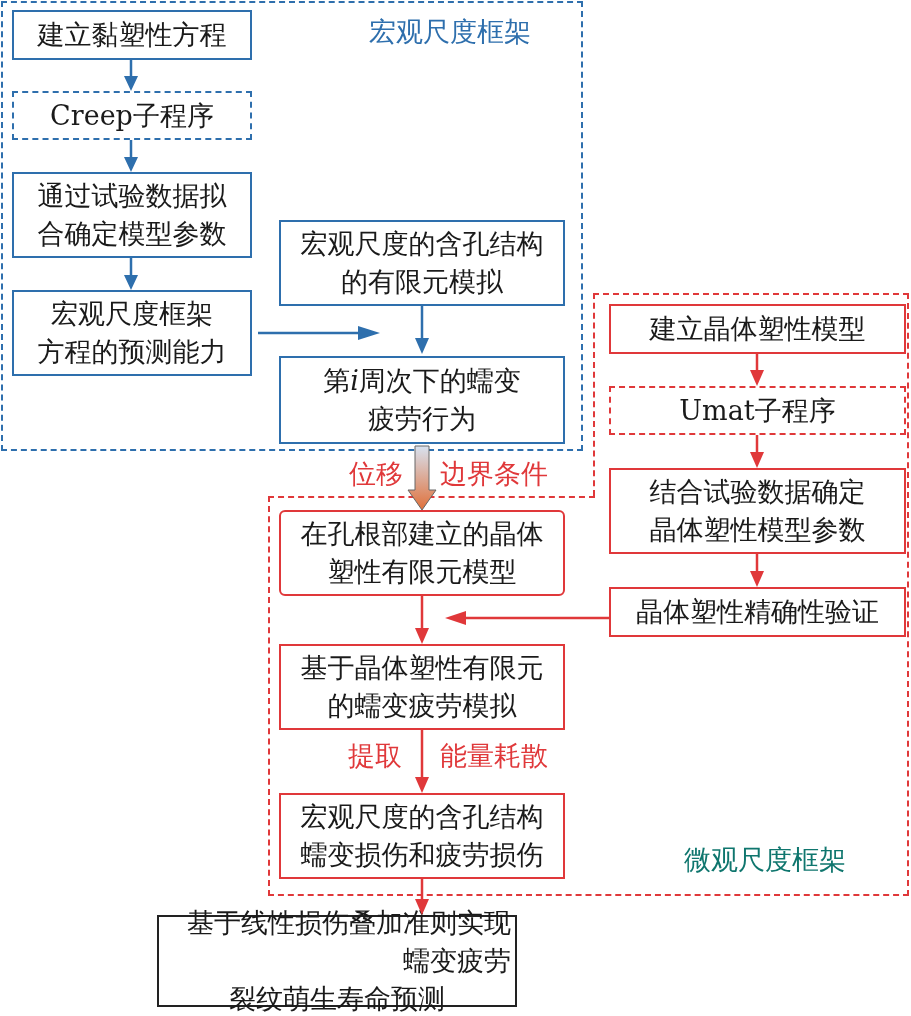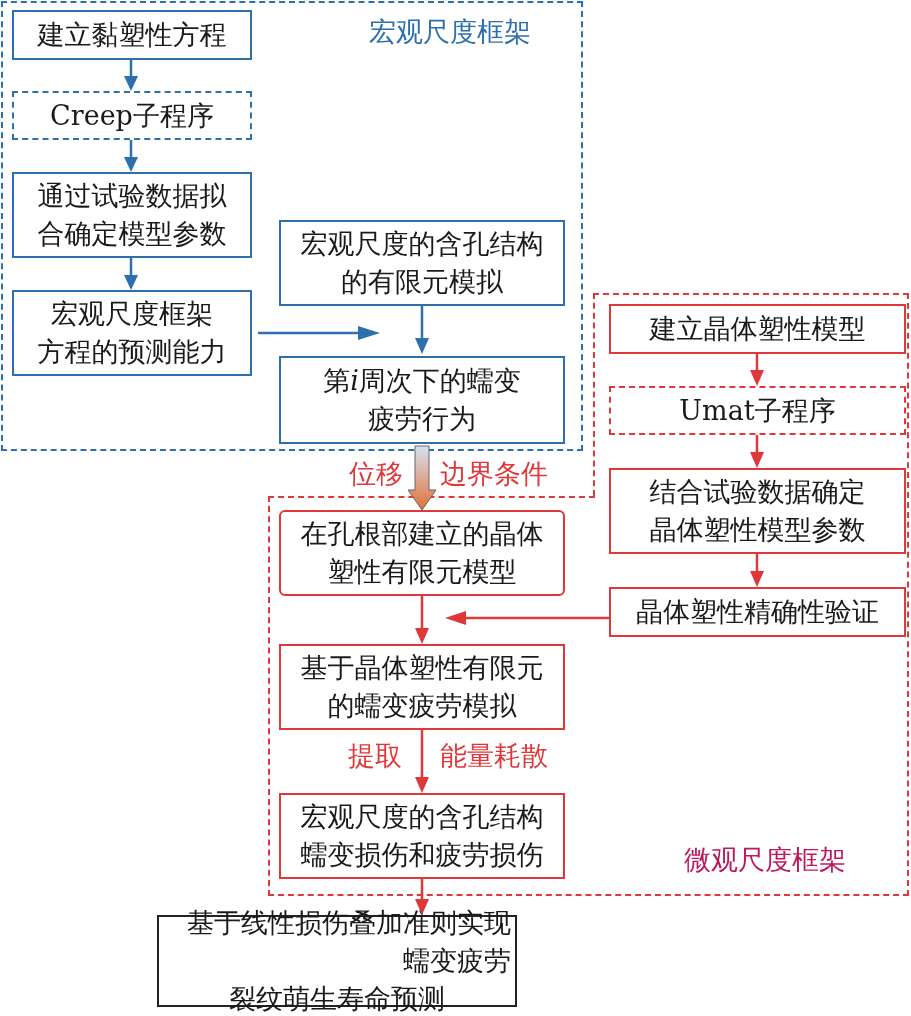--- a/index.html
+++ b/index.html
@@ -26,21 +26,21 @@
 
 <div class="frame frame-blue" style="left:1px; top:1px; width:582px; height:450px;"></div>
 <div class="frame-label" style="left:353px; top:14px; color:#2e6fad;margin-left:16px;">宏观尺度框架</div>
 
 <div class="frame frame-red" style="left:268px; top:293px; width:641px; height:603px; border-top:none; border-left:none;"></div>
 
 <div class="frame" style="left:593px; top:293px; width:316px; height:2px; border-top:2px dashed #e0383a;"></div>
 <div class="frame" style="left:593px; top:293px; width:2px; height:203px; border-left:2px dashed #e0383a;"></div>
 <div class="frame" style="left:268px; top:496px; width:327px; height:2px; border-top:2px dashed #e0383a;"></div>
 <div class="frame" style="left:268px; top:496px; width:2px; height:400px; border-left:2px dashed #e0383a;"></div>
-<div class="frame-label" style="left:684px; top:842px; color:#be185d;">微观尺度框架</div>
+<div class="frame-label" style="left:684px; top:842px; color:#0f766e;">微观尺度框架</div>
 
 <div class="box box-blue" style="left:12px; top:10px; width:240px; height:50px;">
   <span>建立黏塑性方程</span>
 </div>
 <div class="box box-blue-dash" style="left:12px; top:91px; width:240px; height:49px;">
   <span>Creep子程序</span>
 </div>
 <div class="box box-blue" style="left:12px; top:172px; width:240px; height:86px; flex-direction:column;">
   <span>通过试验数据拟</span>
   <span>合确定模型参数</span>

